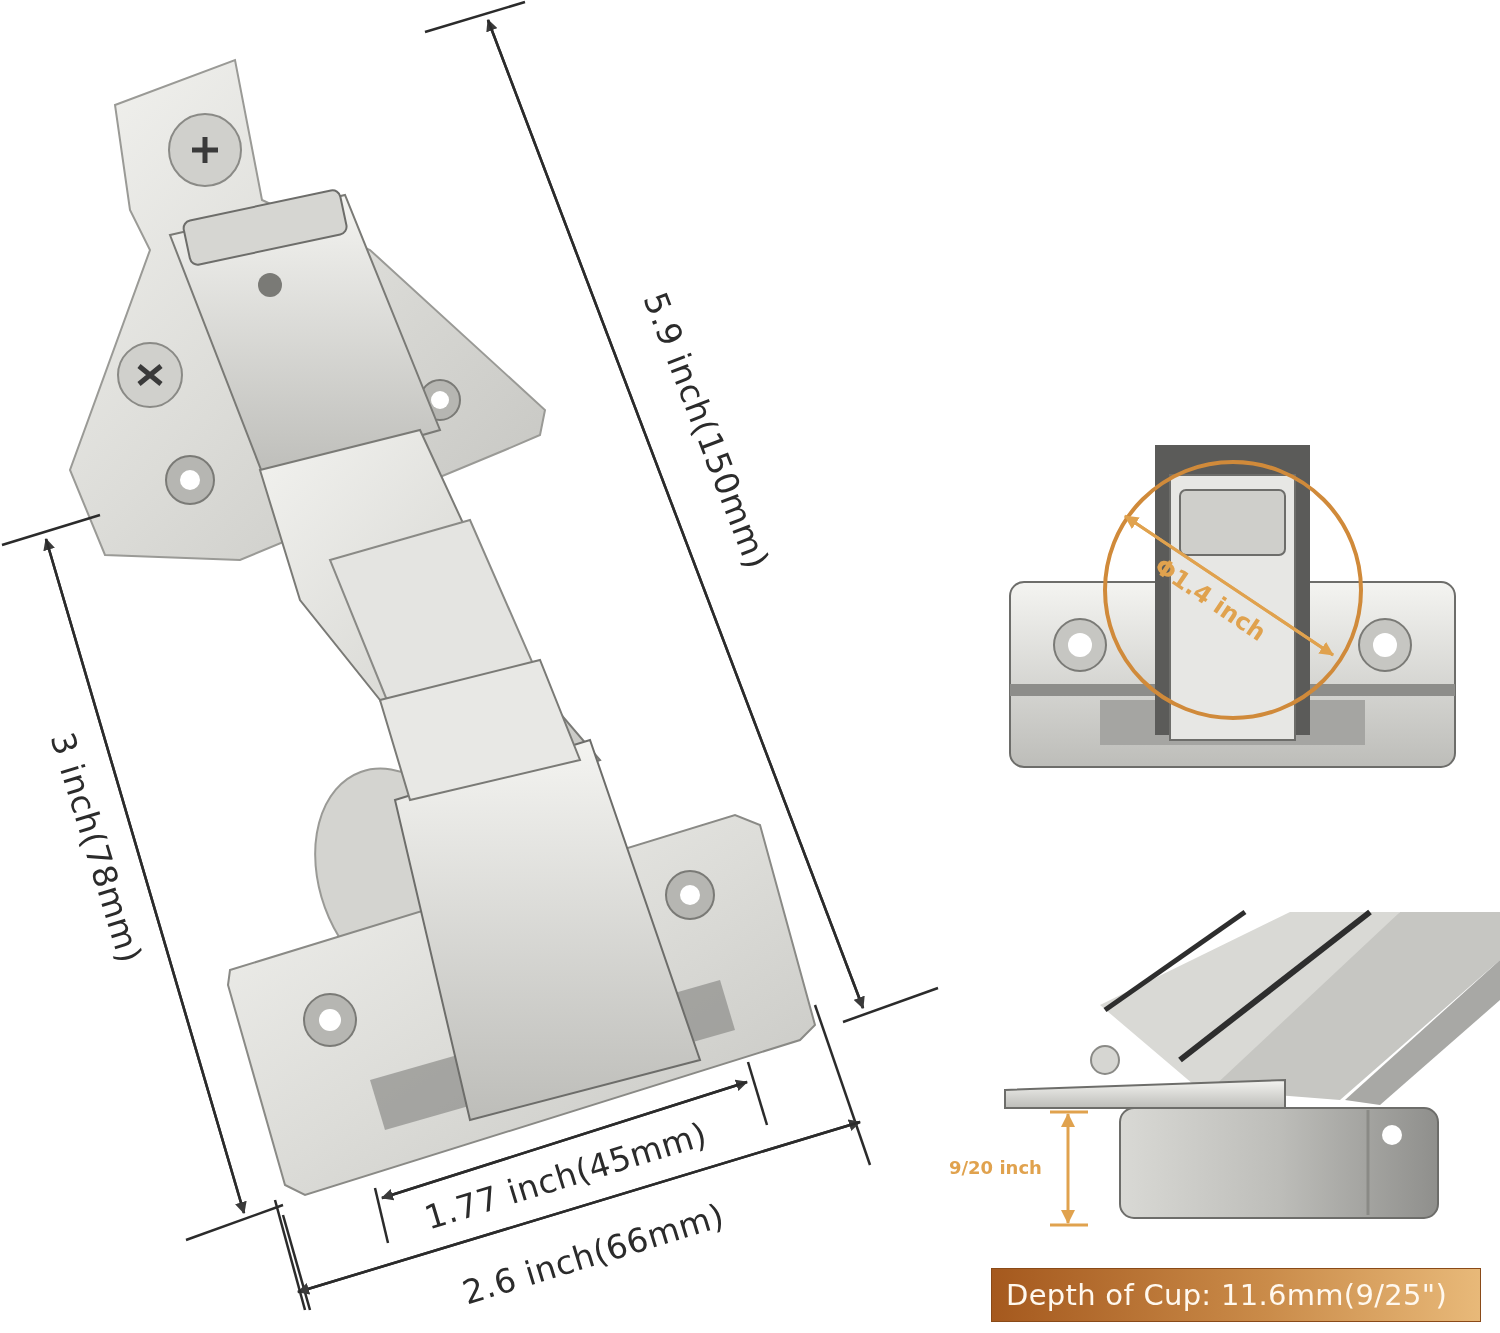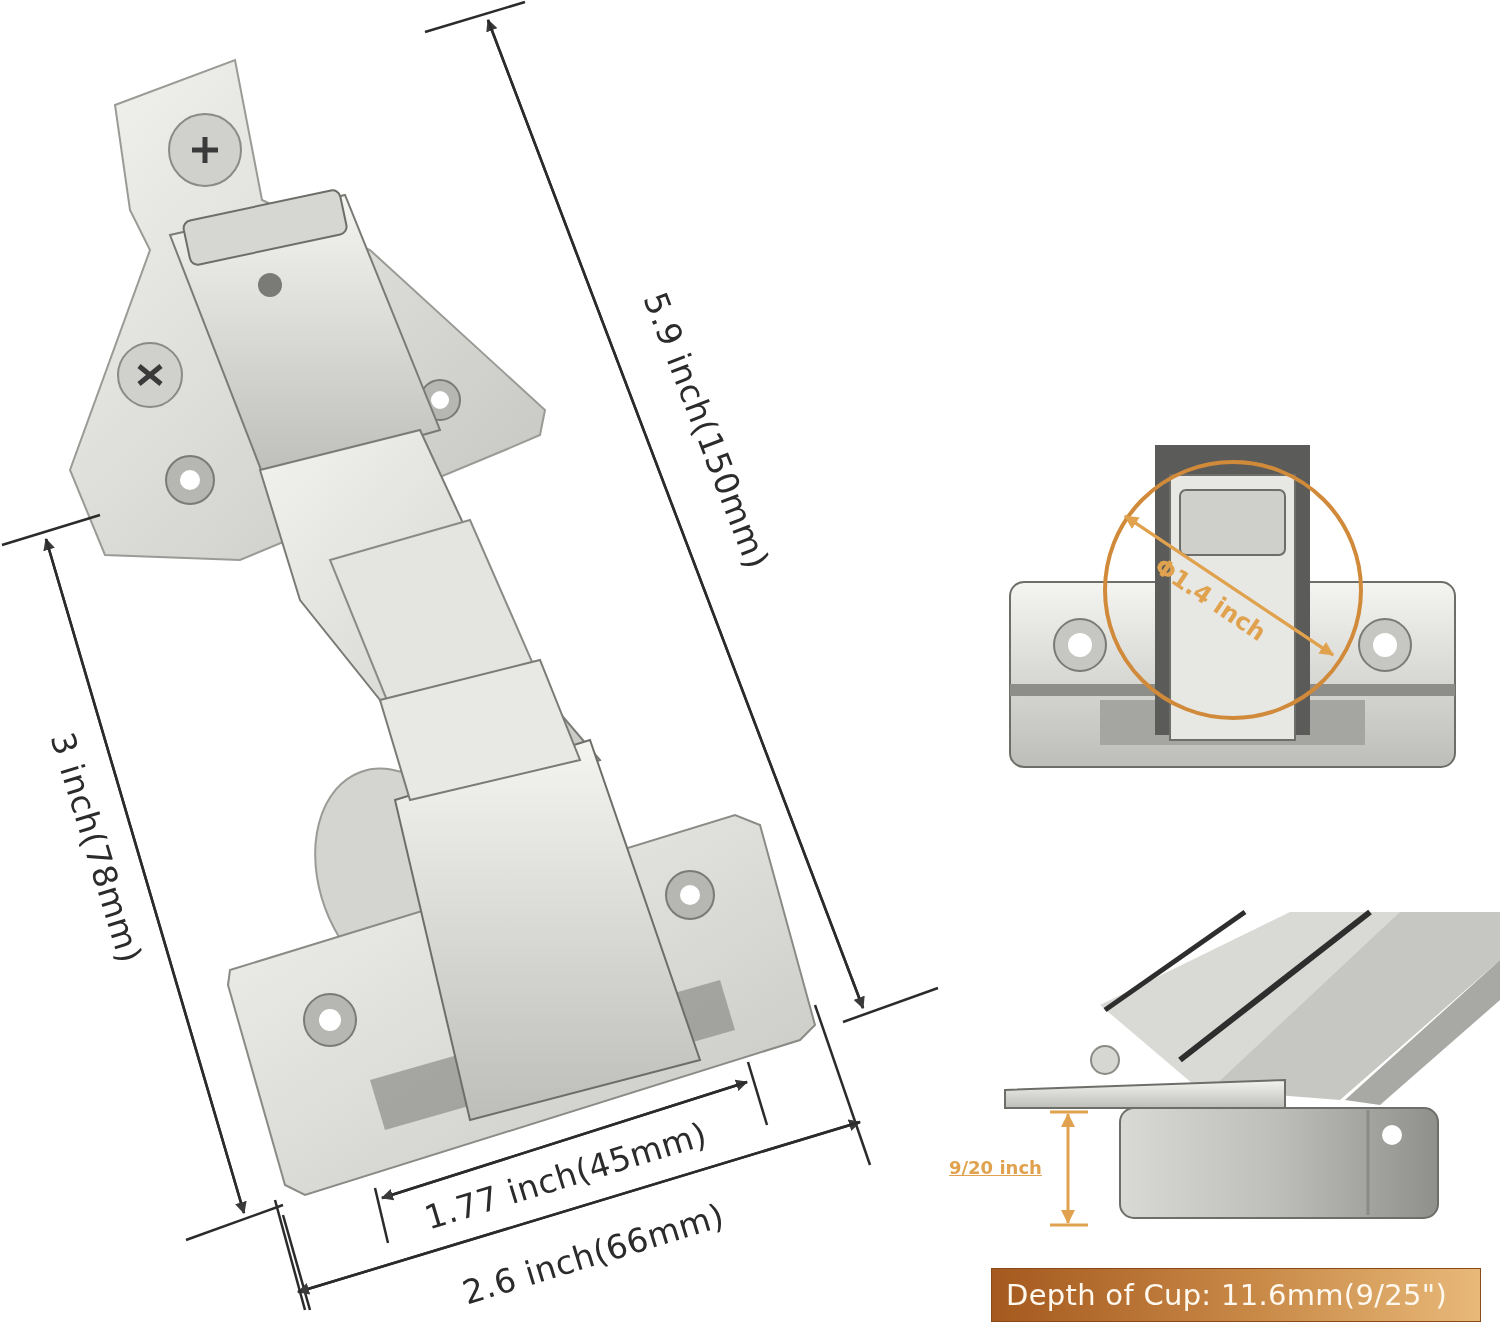--- a/index.html
+++ b/index.html
@@ -139,19 +139,19 @@
   <div class="dim-label" style="left:672px; top:287px; transform:rotate(69deg);">5.9 inch(150mm)</div>
 
   <div class="dim-label" style="left:80px; top:728px; transform:rotate(73deg);">3 inch(78mm)</div>
 
   <div class="dim-label" style="left:420px; top:1200px; transform:rotate(-17deg);">1.77 inch(45mm)</div>
 
   <div class="dim-label" style="left:458px; top:1275px; transform:rotate(-17deg);">2.6 inch(66mm)</div>
 
   <div class="accent-label" style="left:1165px; top:552px; font-size:24px; transform:rotate(34deg); transform-origin:left top;">Φ1.4  inch</div>
 
-  <div class="accent-label" style="left:949px; top:1157px; font-size:18px;text-decoration:underline;">9/20 inch</div>
+  <div class="accent-label" style="left:949px; top:1157px; font-size:18px;">9/20 inch</div>
 
   <div class="cup-banner">
     <span>Depth of Cup: 11.6mm(9/25")</span>
   </div>
 
 </div>
 
 </body></html>

